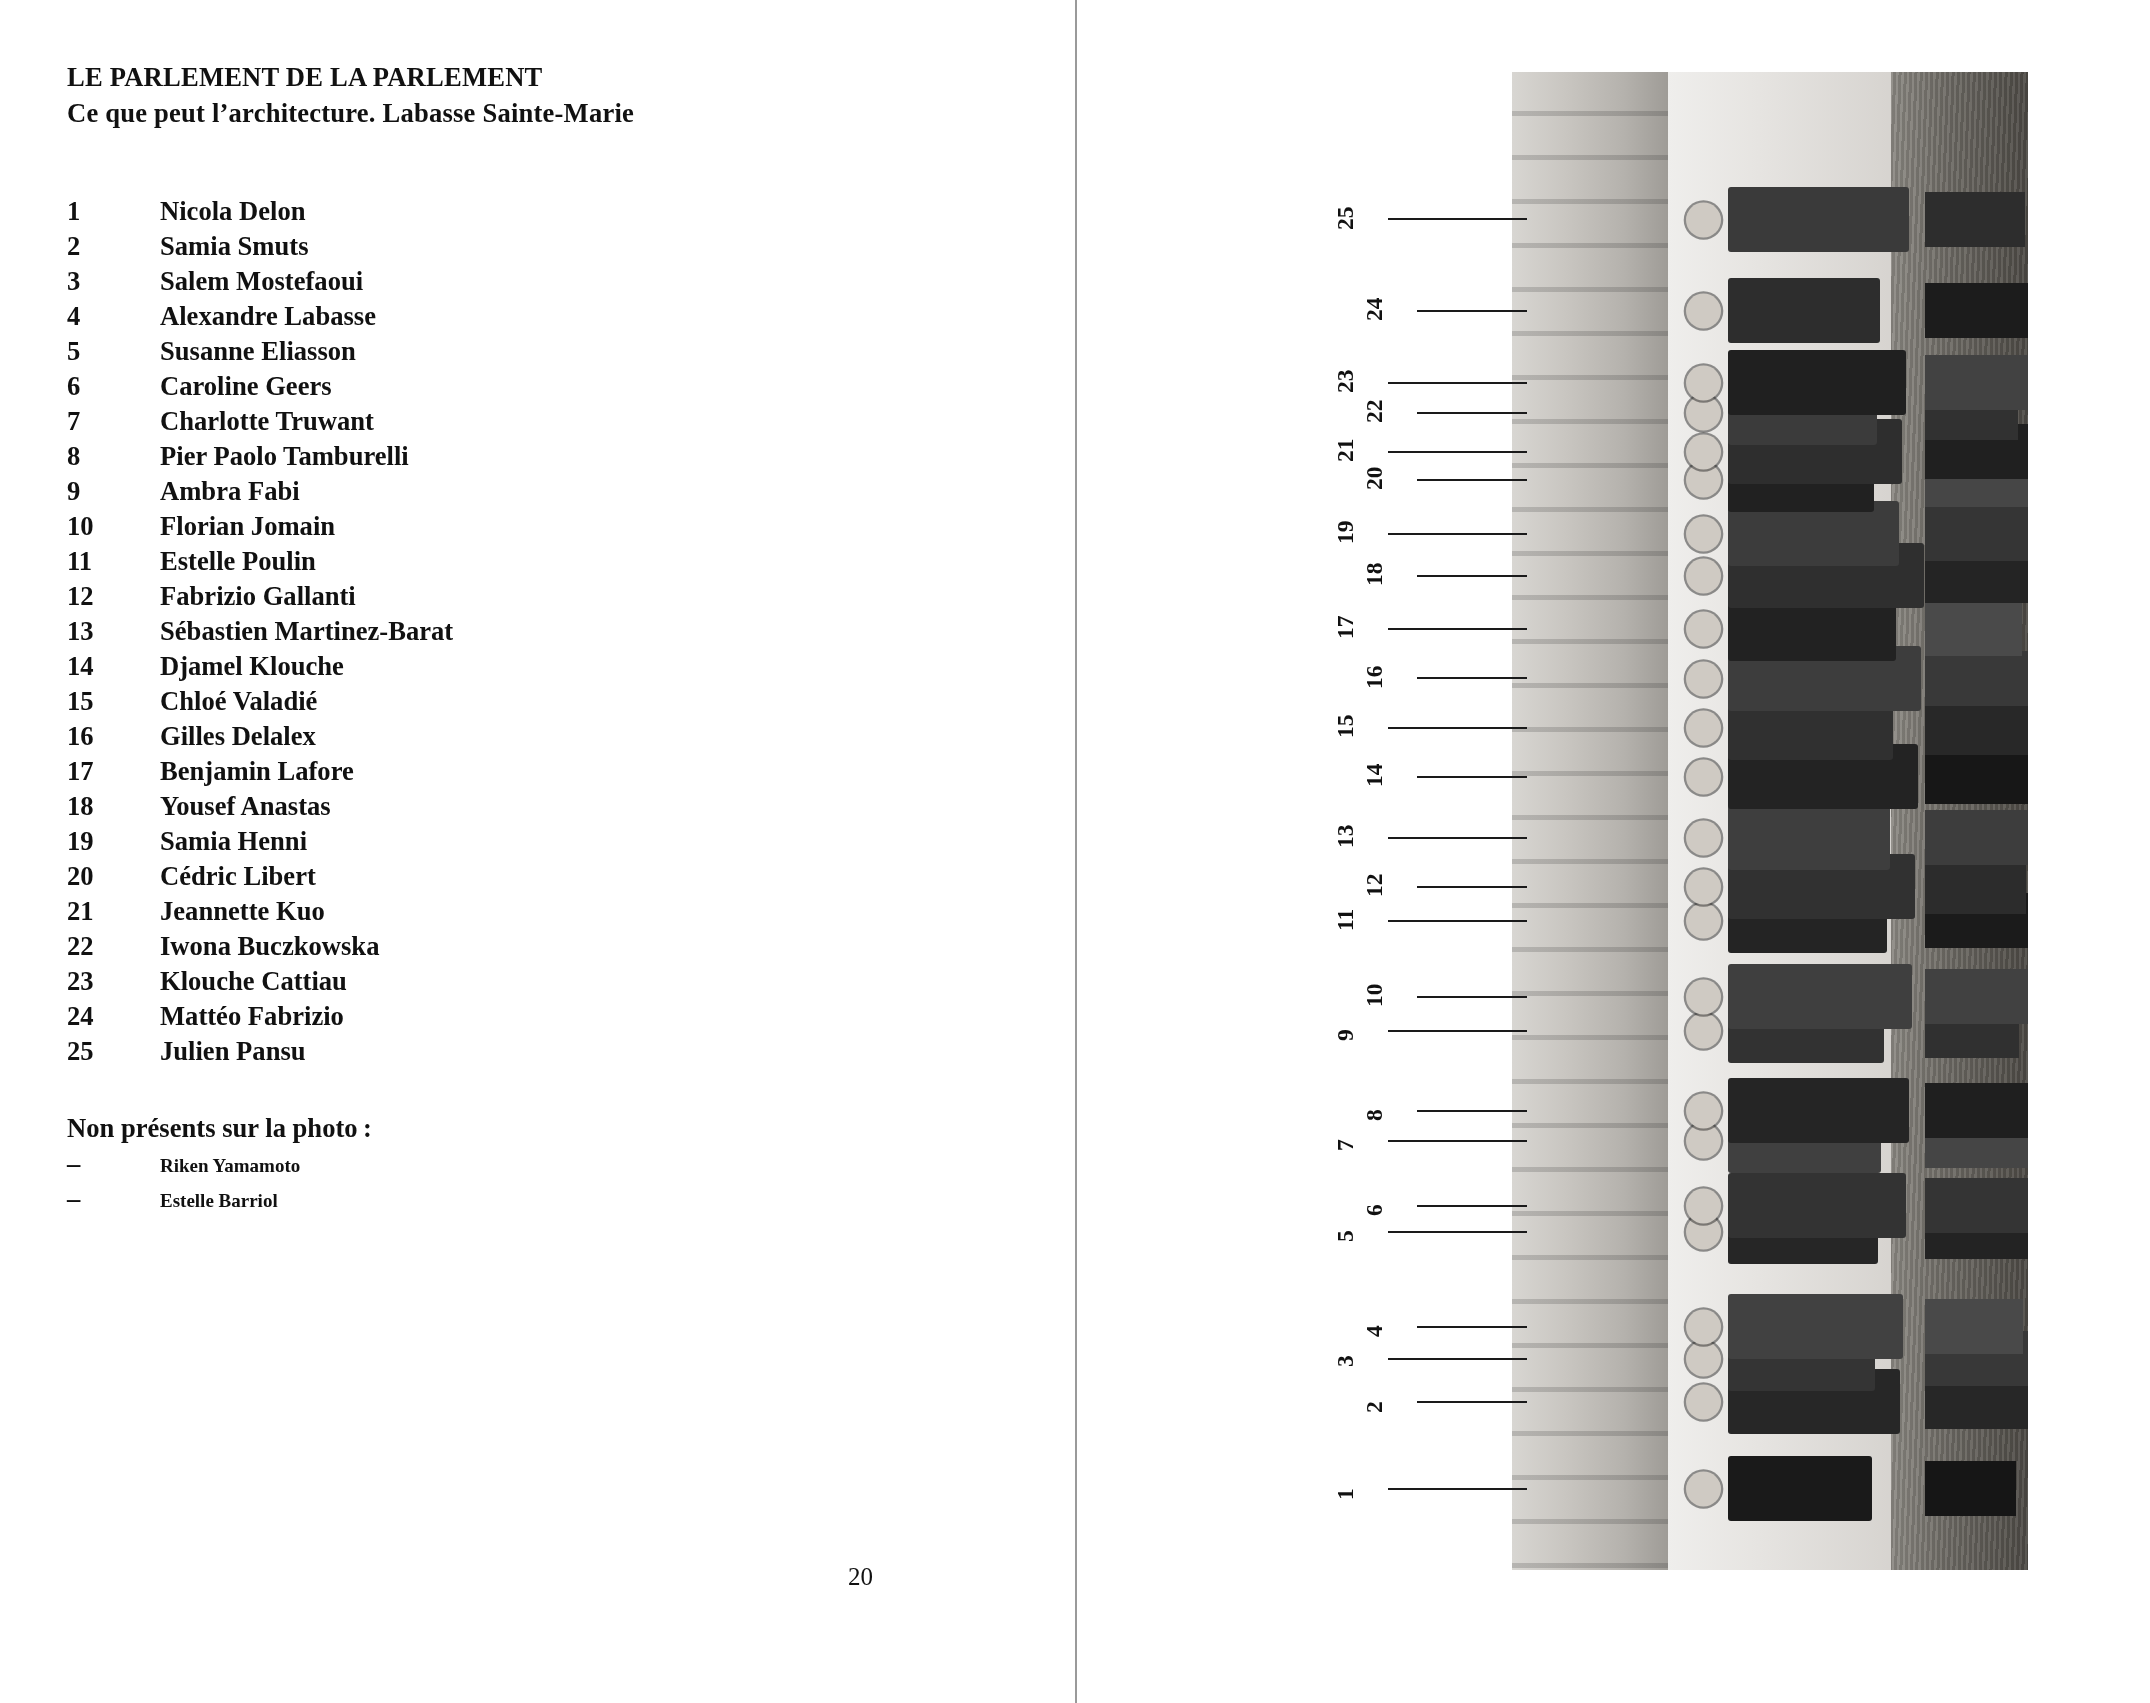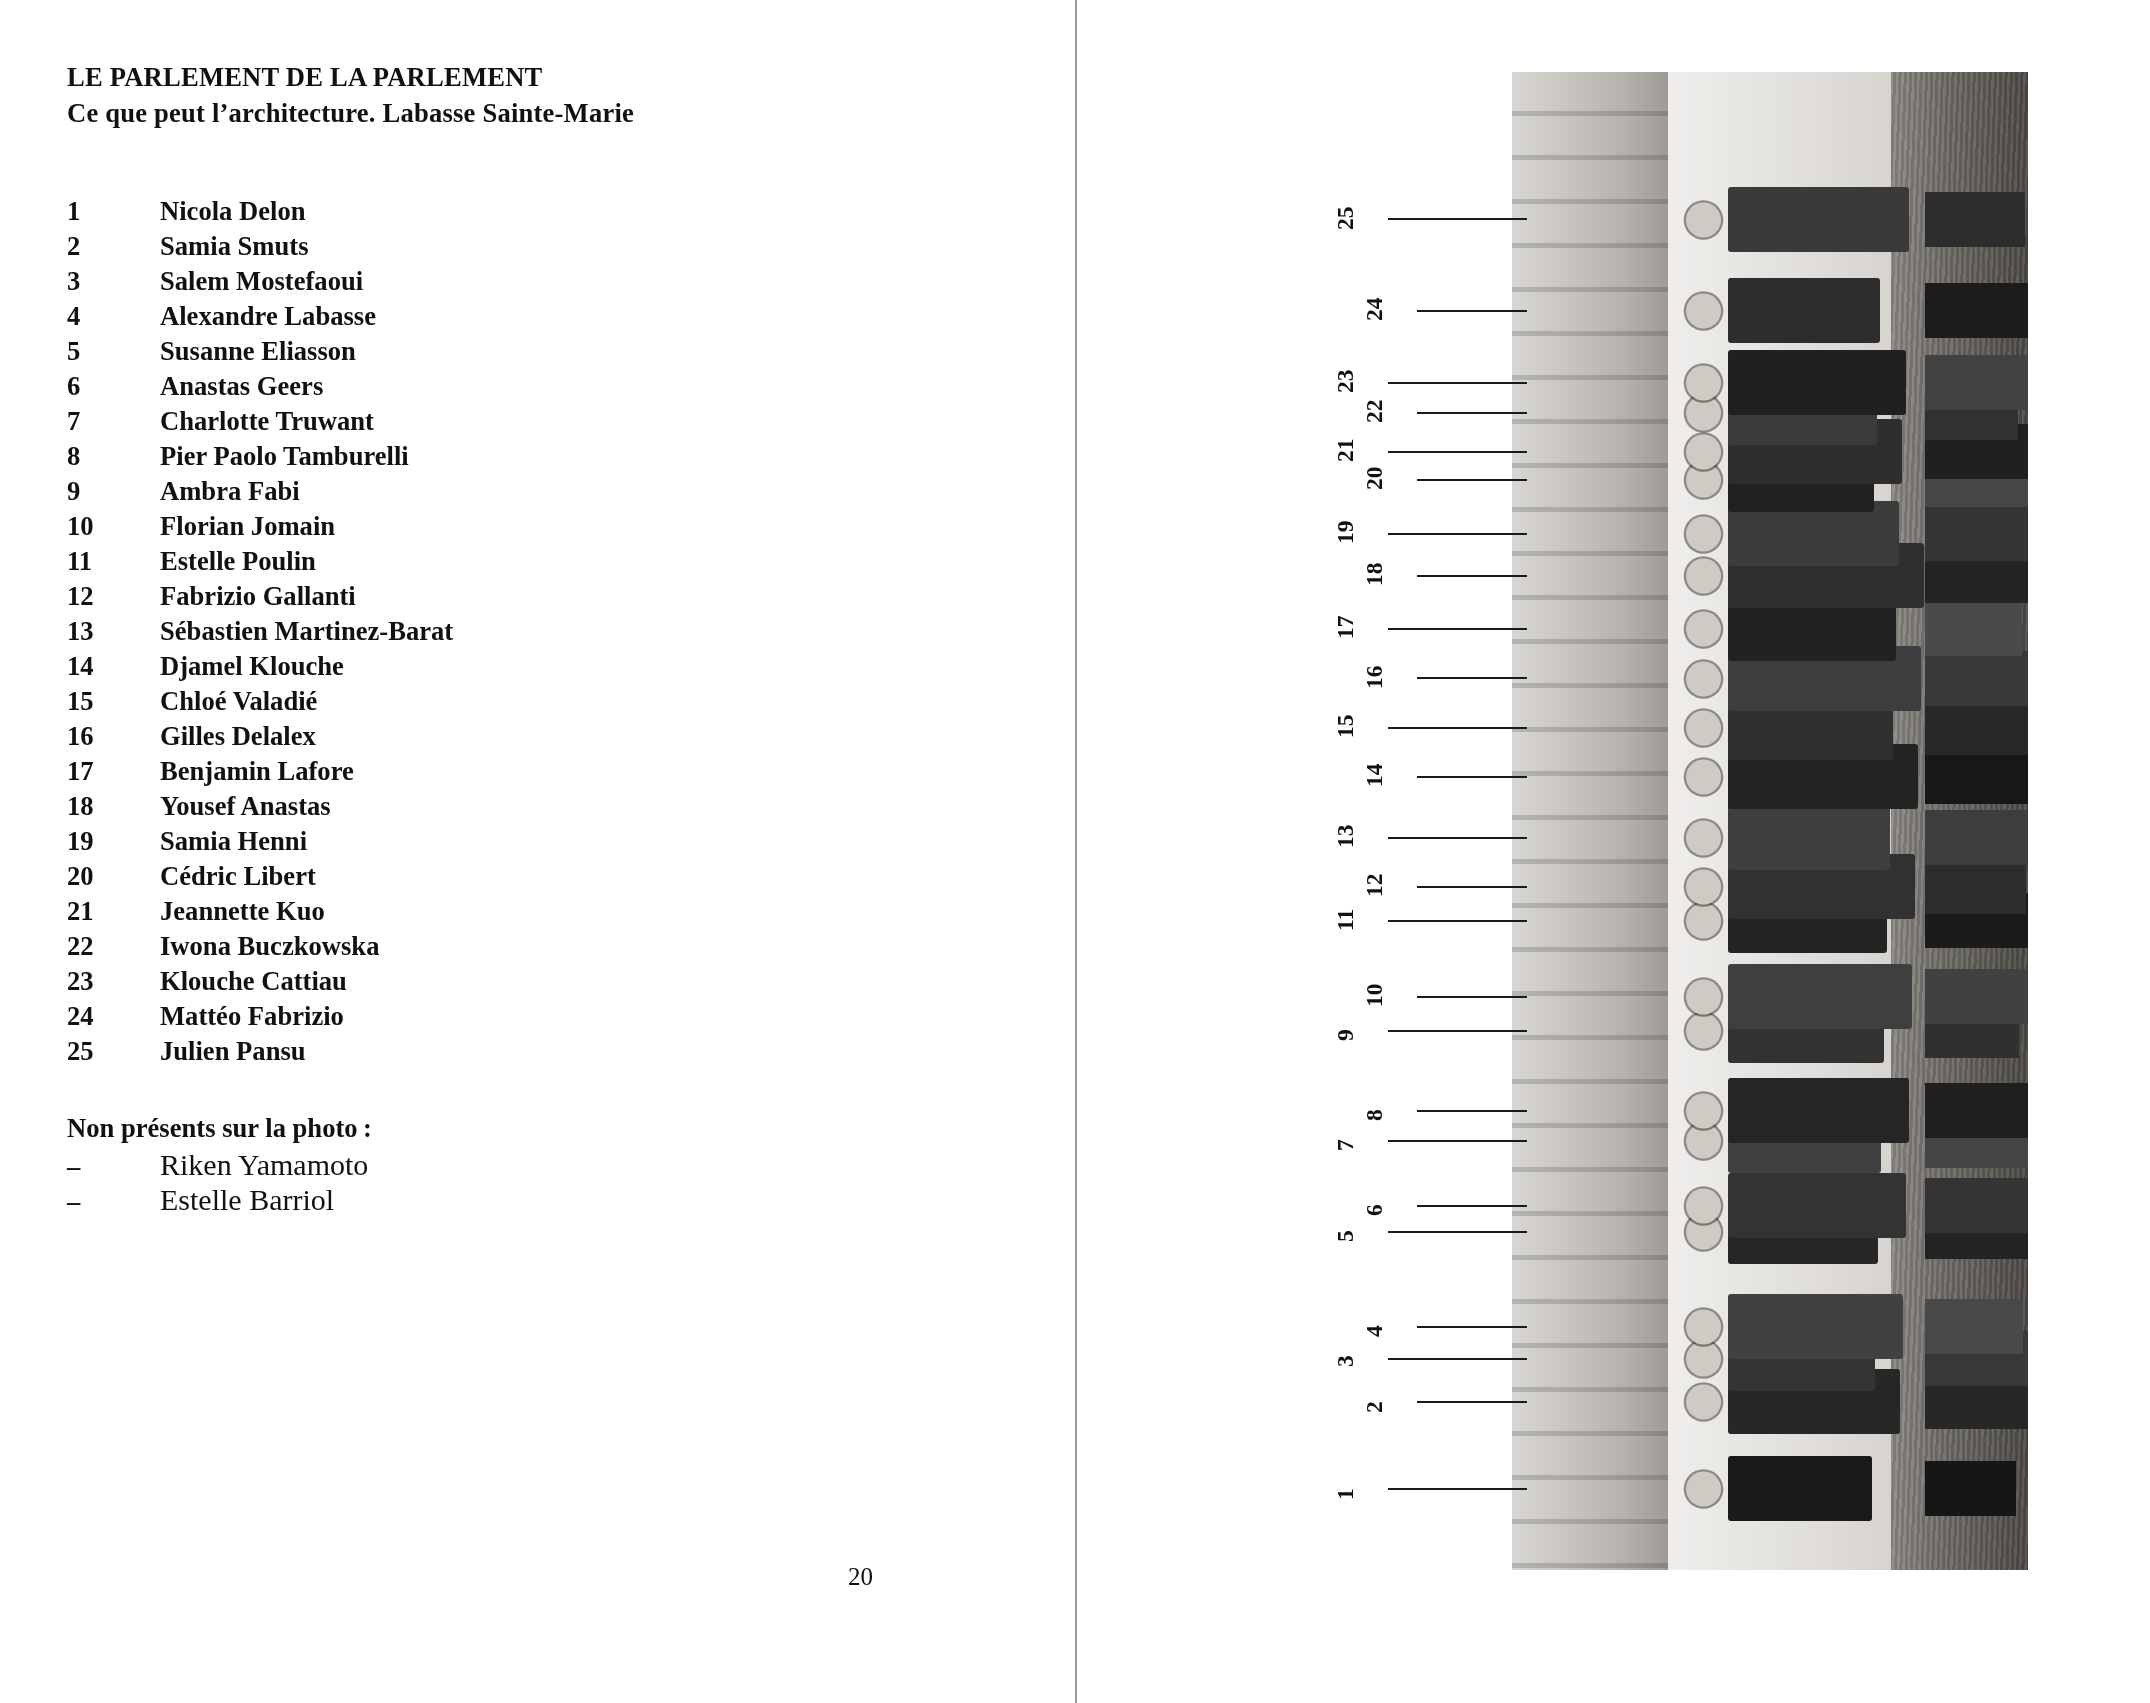--- a/index.html
+++ b/index.html
@@ -96,22 +96,22 @@
     height: 35px;
     align-items: baseline;
   }
   .absent-dash {
     width: 93px;
     flex: 0 0 93px;
     font-weight: bold;
     font-size: 26.6px;
   }
   .absent-name {
-    font-weight: normal;
-    font-size: 30px;
+    font-weight: bold;
+    font-size: 19px;
     white-space: nowrap;
   }
 
   .folio {
     position: absolute;
     font-size: 25px;
     font-weight: normal;
     color: #111;
   }
   #folio-left {
@@ -251,21 +251,21 @@
         <div class="name-row">
           <div class="name-num">4</div>
           <div class="name-text">Alexandre Labasse</div>
         </div>
         <div class="name-row">
           <div class="name-num">5</div>
           <div class="name-text">Susanne Eliasson</div>
         </div>
         <div class="name-row">
           <div class="name-num">6</div>
-          <div class="name-text">Anastas Geers</div>
+          <div class="name-text">Caroline Geers</div>
         </div>
         <div class="name-row">
           <div class="name-num">7</div>
           <div class="name-text">Charlotte Truwant</div>
         </div>
         <div class="name-row">
           <div class="name-num">8</div>
           <div class="name-text">Pier Paolo Tamburelli</div>
         </div>
         <div class="name-row">

